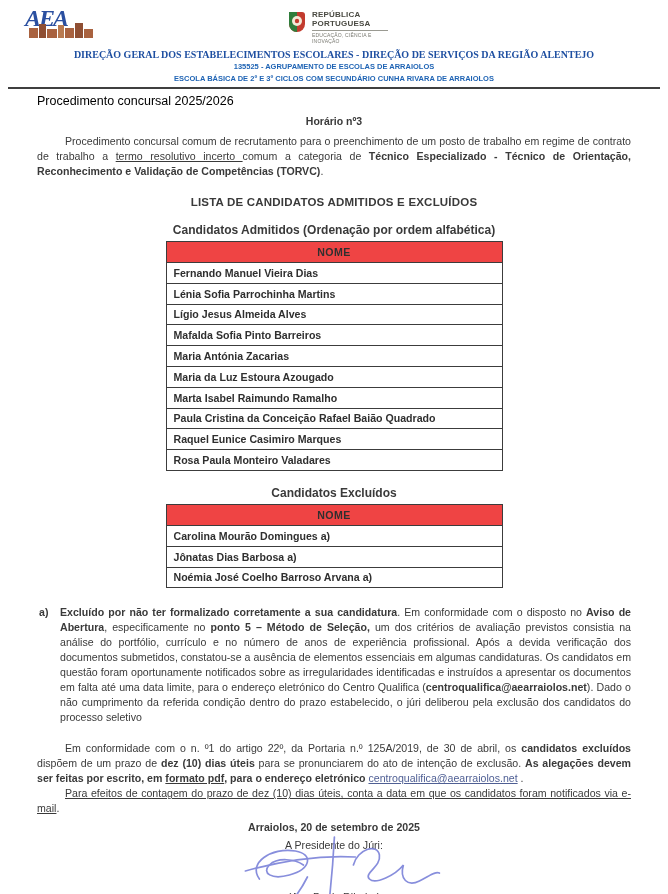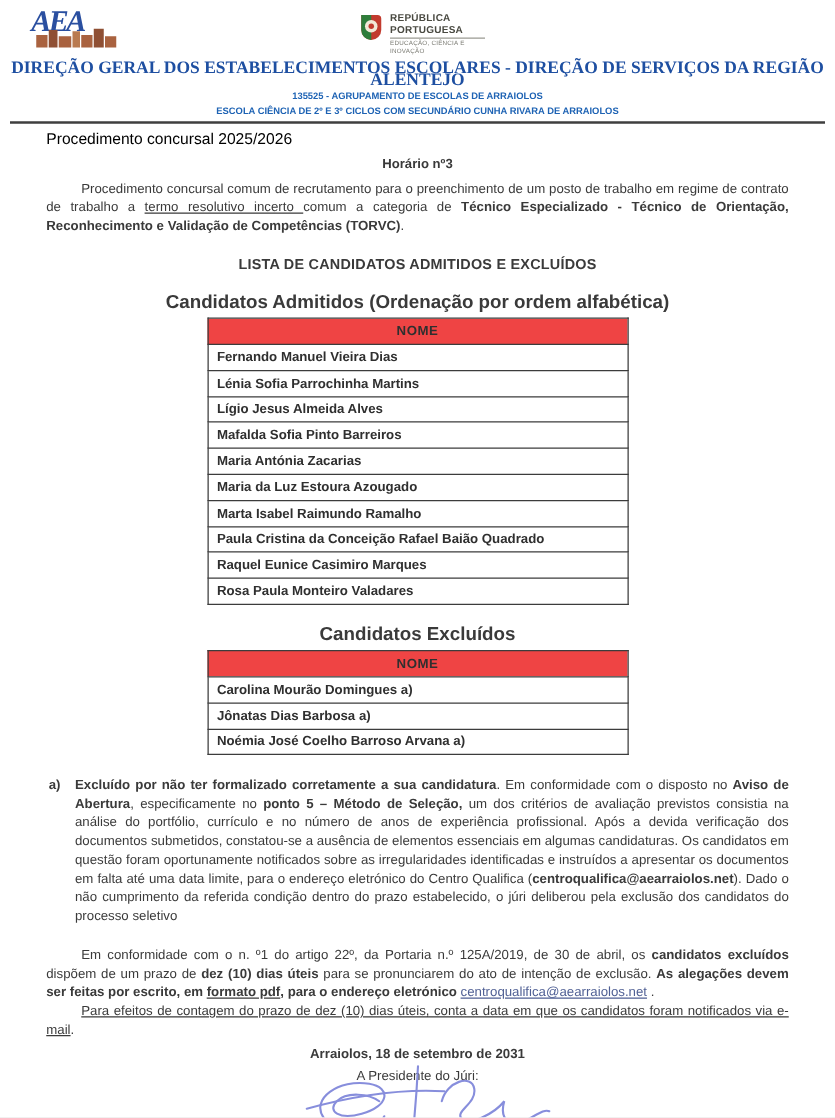--- a/index.html
+++ b/index.html
@@ -25,38 +25,38 @@
   .aea-town .b5{width:9px;height:10px;} .aea-town .b6{width:8px;height:15px;background:#8f4f33;}
   .aea-town .b7{width:9px;height:9px;}
 
   .logo-rp { position:absolute; left:287px; top:10px; display:flex; gap:5px; align-items:flex-start; }
   .rp-shield { width:20px; height:24px; flex:0 0 auto; }
   .rp-text { font-size:8px; font-weight:bold; color:#4a4a42; line-height:9px; letter-spacing:.2px; }
   .rp-sub { font-size:5px; color:#7a7a72; border-top:1px solid #9a9a92; margin-top:2px; padding-top:1px;
             letter-spacing:.2px; line-height:6px; width:76px; }
 
   .org { text-align:center; line-height:10px; }
-  .org-1 { font-family:"Liberation Serif", serif; font-weight:bold; font-size:14px; color:#1e4fa1; }
+  .org-1 { font-family:"Liberation Serif", serif; font-weight:bold; font-size:10px; color:#1e4fa1; }
   .org-2, .org-3 { font-weight:bold; font-size:7.5px; color:#1e63b4; margin-top:2px; }
   .hdr-rule { border-top:2px solid #3f3f3f; margin:3px 8px 0 8px; }
 
   
   .doc-title { text-align:left; font-weight:normal; font-size:12.5px; color:#000000; margin-top:5px; }
   .doc-sub   { text-align:center; font-weight:bold; font-size:10.5px; margin-top:7px; }
 
   
   .para { font-size:10.6px; line-height:15px; text-align:justify; }
   .indent { text-indent:28px; }
   .b { font-weight:bold; }
   .u { text-decoration:underline; }
   .link { color:#4f5f94; text-decoration:underline; }
   .intro { margin-top:7px; }
 
   .list-heading { text-align:center; font-weight:bold; font-size:11.5px; margin-top:17px; letter-spacing:.2px; }
-  .tbl-caption { text-align:center; font-weight:bold; font-size:15px; margin-top:15px; }
+  .tbl-caption { text-align:center; font-weight:bold; font-size:12px; margin-top:15px; }
 
   
   table.names { border-collapse:collapse; margin:4px auto 0 auto; width:337px;
                 border:1.5px solid #3c3c3c; }
   table.names th {
     background:#ef4444; font-size:10.6px; font-weight:bold; text-align:center;
     border:1px solid #3c3c3c; height:21px; letter-spacing:.4px; color:#2f2f2f;
   }
   table.names td {
     font-size:10.6px; font-weight:bold; border:1px solid #3c3c3c;
@@ -109,21 +109,21 @@
           <div>PORTUGUESA</div>
         </div>
         <div class="rp-sub">EDUCAÇÃO, CIÊNCIA E INOVAÇÃO</div>
       </div>
     </div>
   </div>
 
   <div class="org">
     <div class="org-1">DIREÇÃO GERAL DOS ESTABELECIMENTOS ESCOLARES - DIREÇÃO DE SERVIÇOS DA REGIÃO ALENTEJO</div>
     <div class="org-2">135525 - AGRUPAMENTO DE ESCOLAS DE ARRAIOLOS</div>
-    <div class="org-3">ESCOLA CIÊNCIA DE 2º E 3º CICLOS COM SECUNDÁRIO CUNHA RIVARA DE ARRAIOLOS</div>
+    <div class="org-3">ESCOLA BÁSICA DE 2º E 3º CICLOS COM SECUNDÁRIO CUNHA RIVARA DE ARRAIOLOS</div>
   </div>
   <div class="hdr-rule"></div>
 
   <div class="content">
     <div class="doc-title">Procedimento concursal 2025/2026</div>
     <div class="doc-sub">Horário nº3</div>
 
     <p class="para indent intro"><span>Procedimento concursal comum de recrutamento para o preenchimento de um posto de trabalho em regime de contrato de trabalho a </span><span class="u">termo resolutivo incerto </span><span>comum a categoria de </span><span class="b">Técnico Especializado - Técnico de Orientação, Reconhecimento e Validação de Competências (TORVC)</span><span>.</span></p>
 
     <div class="list-heading">LISTA DE CANDIDATOS ADMITIDOS E EXCLUÍDOS</div>
@@ -187,21 +187,21 @@
 
     <div class="note">
       <div class="note-marker">a)</div>
       <p class="para note-body"><span class="b">Excluído por não ter formalizado corretamente a sua candidatura</span><span>. Em conformidade com o disposto no </span><span class="b">Aviso de Abertura</span><span>, especificamente no </span><span class="b">ponto 5 – Método de Seleção,</span><span> um dos critérios de avaliação previstos consistia na análise do portfólio, currículo e no número de anos de experiência profissional. Após a devida verificação dos documentos submetidos, constatou-se a ausência de elementos essenciais em algumas candidaturas. Os candidatos em questão foram oportunamente notificados sobre as irregularidades identificadas e instruídos a apresentar os documentos em falta até uma data limite, para o endereço eletrónico do Centro Qualifica (</span><span class="b">centroqualifica@aearraiolos.net</span><span>). Dado o não cumprimento da referida condição dentro do prazo estabelecido, o júri deliberou pela exclusão dos candidatos do processo seletivo</span></p>
     </div>
 
     <p class="para indent para2"><span>Em conformidade com o n. º1 do artigo 22º, da Portaria n.º 125A/2019, de 30 de abril, os </span><span class="b">candidatos excluídos</span><span> dispõem de um prazo de </span><span class="b">dez (10) dias úteis</span><span> para se pronunciarem do ato de intenção de exclusão. </span><span class="b">As alegações devem ser feitas por escrito, em </span><span class="b u">formato pdf</span><span class="b">, para o endereço eletrónico </span><a href="#" class="link">centroqualifica@aearraiolos.net</a><span> .</span></p>
 
     <p class="para indent para3"><span class="u">Para efeitos de contagem do prazo de dez (10) dias úteis, conta a data em que os candidatos foram notificados via e-mail</span><span>.</span></p>
 
-    <div class="date-line">Arraiolos, 18 de setembro de 2031</div>
+    <div class="date-line">Arraiolos, 20 de setembro de 2025</div>
     <div class="sign-block">
       <div class="signoff">A Presidente do Júri:</div>
       <svg class="signature-svg" width="210" height="86" viewBox="0 0 210 86">
         <g fill="none" stroke="#7b82d9" stroke-width="1.7" stroke-linecap="round" opacity="0.9">
           <path d="M22,44 C10,28 34,12 58,16 C76,19 74,34 52,40 C34,45 24,38 32,30 C40,22 58,24 66,30"></path>
           <path d="M8,36 C44,26 84,20 118,22"></path>
           <path d="M97,2 C96,22 94,46 92,64"></path>
           <path d="M70,42 C62,58 50,74 38,78 C30,80 28,70 34,64"></path>
           <path d="M116,30 C120,14 140,8 142,20 C144,32 126,38 132,44 C138,50 158,40 166,30 C162,44 170,52 182,46 C192,41 198,36 202,38"></path>
         </g>

